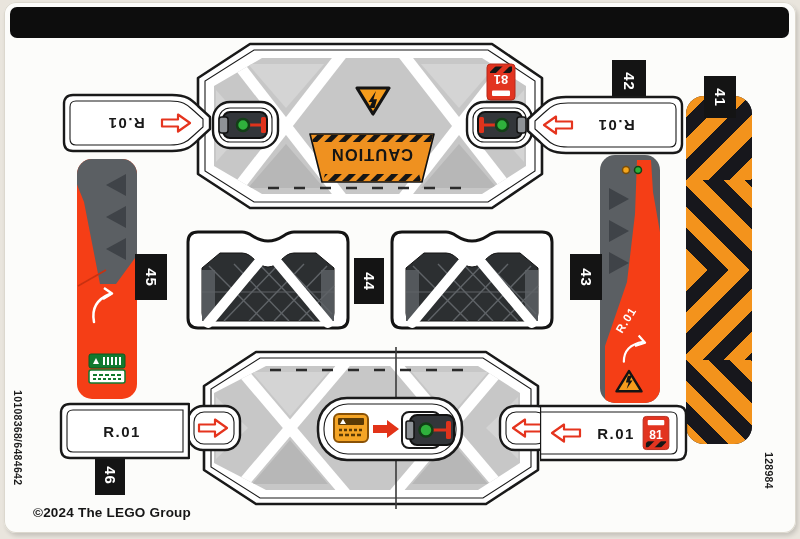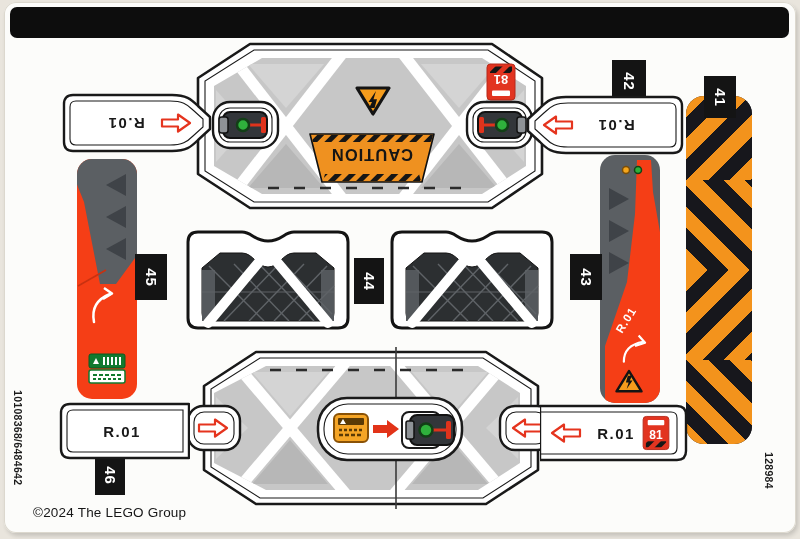--- a/index.html
+++ b/index.html
@@ -3,21 +3,21 @@
 <meta charset="utf-8">
 <style>
   html,body{margin:0;padding:0;}
   body{width:800px;height:539px;position:relative;background:#e9e5dd;font-family:"Liberation Sans",sans-serif;overflow:hidden;}
   #sheet{position:absolute;left:4px;top:2px;width:792px;height:531px;background:#fcfcfa;border-radius:12px;box-shadow:inset 0 0 0 1px #dcd8ce, 2px 3px 4px rgba(0,0,0,.15);}
   .abs{position:absolute;}
   .tag{position:absolute;background:#141414;color:#fff;display:flex;align-items:center;justify-content:center;font-weight:bold;font-size:15px;}
   .tag span{transform:rotate(90deg);letter-spacing:1px;}
   .vtext{position:absolute;font-weight:bold;font-size:10.5px;color:#1b1b1b;white-space:nowrap;transform:rotate(90deg);transform-origin:0 0;letter-spacing:.3px;}
   #topbar{position:absolute;left:10px;top:7px;width:779px;height:31px;background:#0d0d0d;border-radius:7px;}
-  #copyright{position:absolute;left:33px;top:505px;font-size:13.5px;font-weight:400;color:#161616;letter-spacing:.2px;}
+  #copyright{position:absolute;left:33px;top:505px;font-size:13.5px;font-weight:700;color:#161616;letter-spacing:.2px;}
   #hazard41{position:absolute;left:686px;top:96px;width:66px;height:348px;border-radius:18px;overflow:hidden;box-shadow:inset 0 0 0 3px #17171c;}
   #hazard41 .seg{width:100%;}
   .hz135{background:repeating-linear-gradient(135deg,#f3931c 0 15px,#17171c 15px 30px);}
   .hz45{background:repeating-linear-gradient(45deg,#f3931c 0 15px,#17171c 15px 30px);}
   svg text{font-family:"Liberation Sans",sans-serif;}
 </style>
 </head>
 <body>
 
 <div id="sheet"></div>

